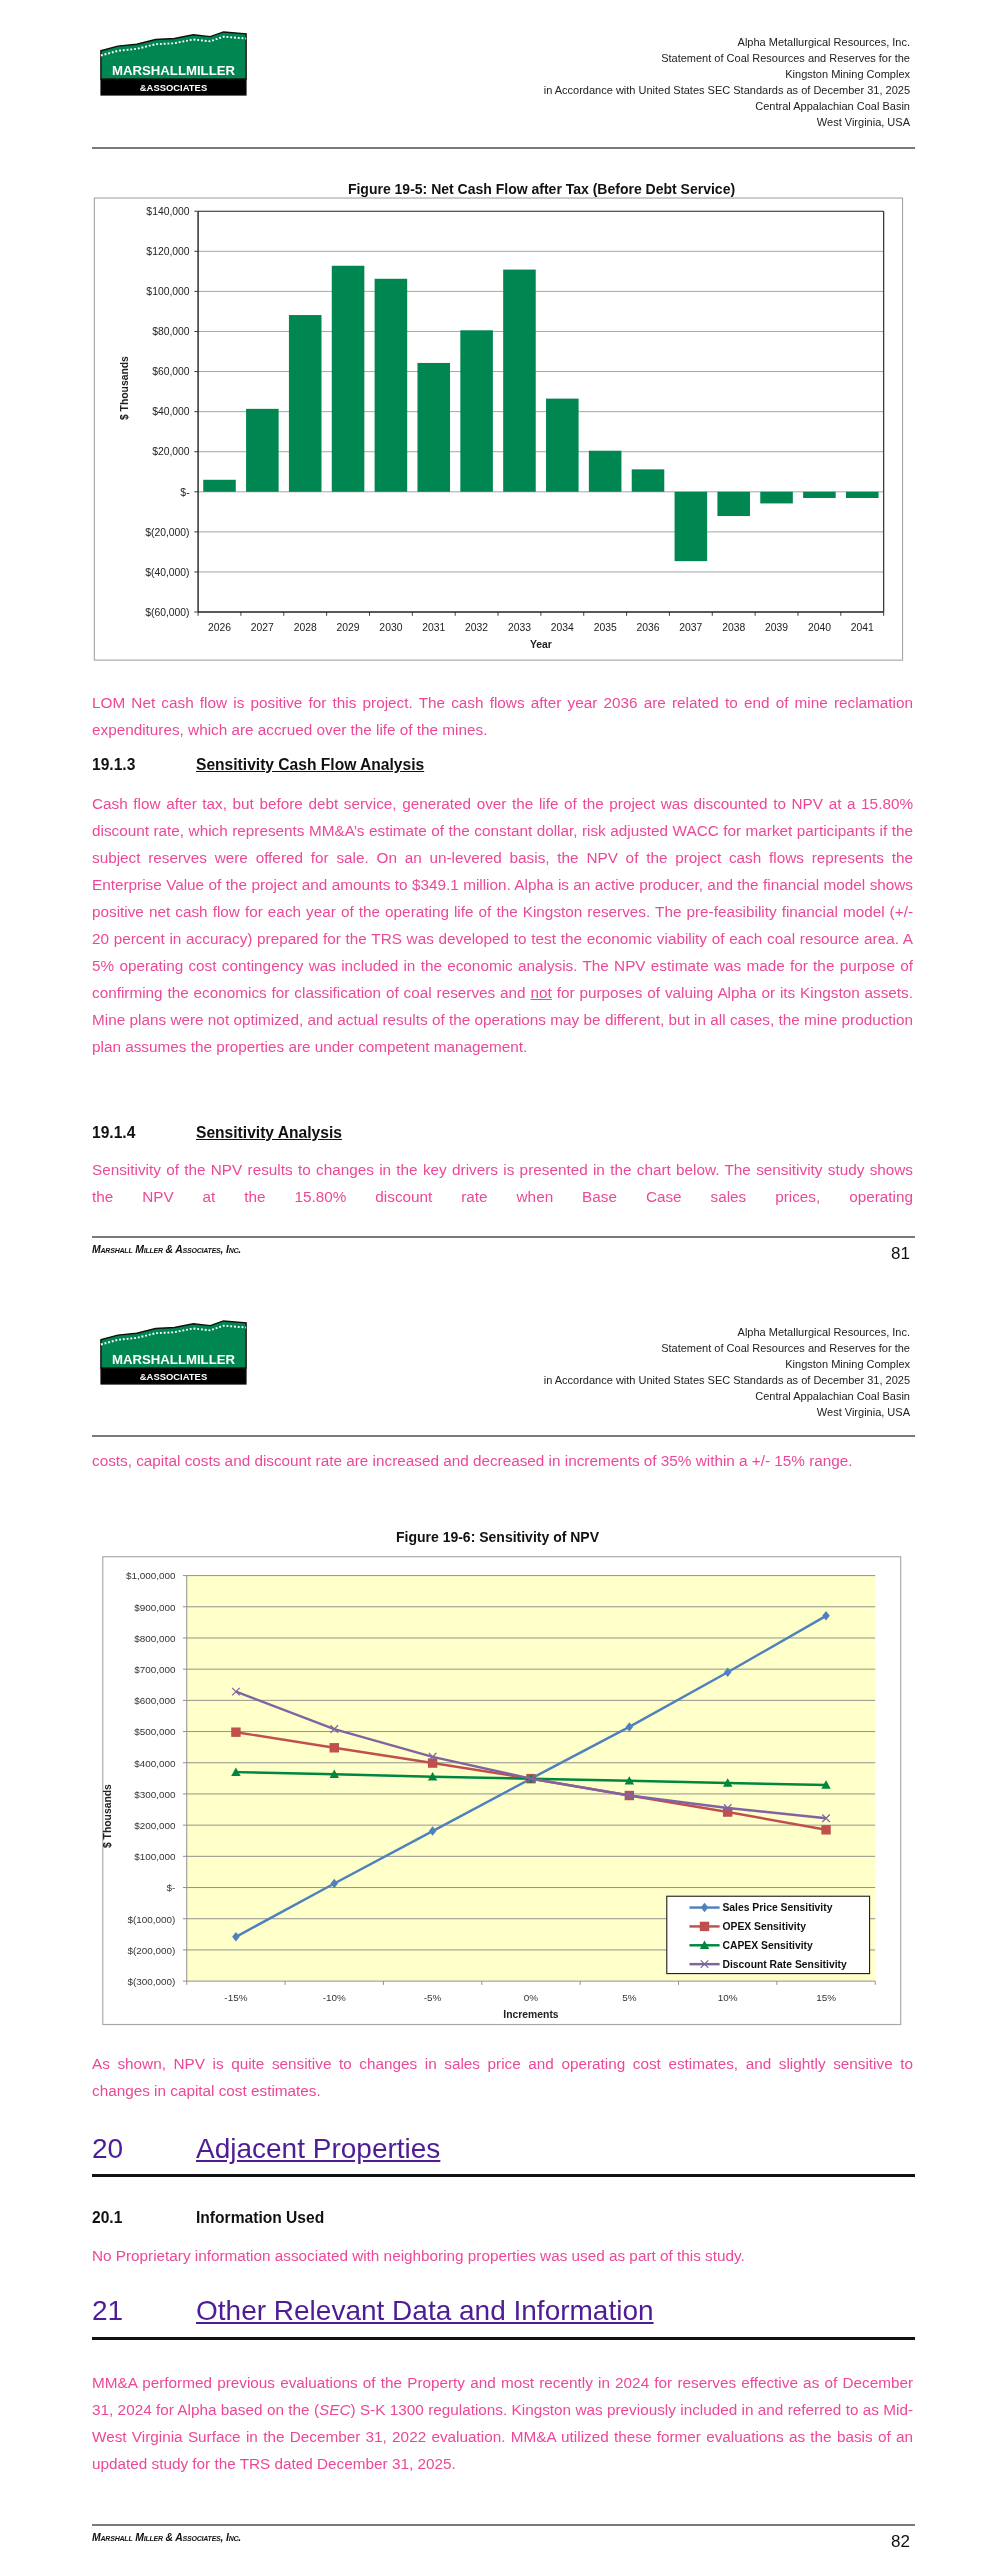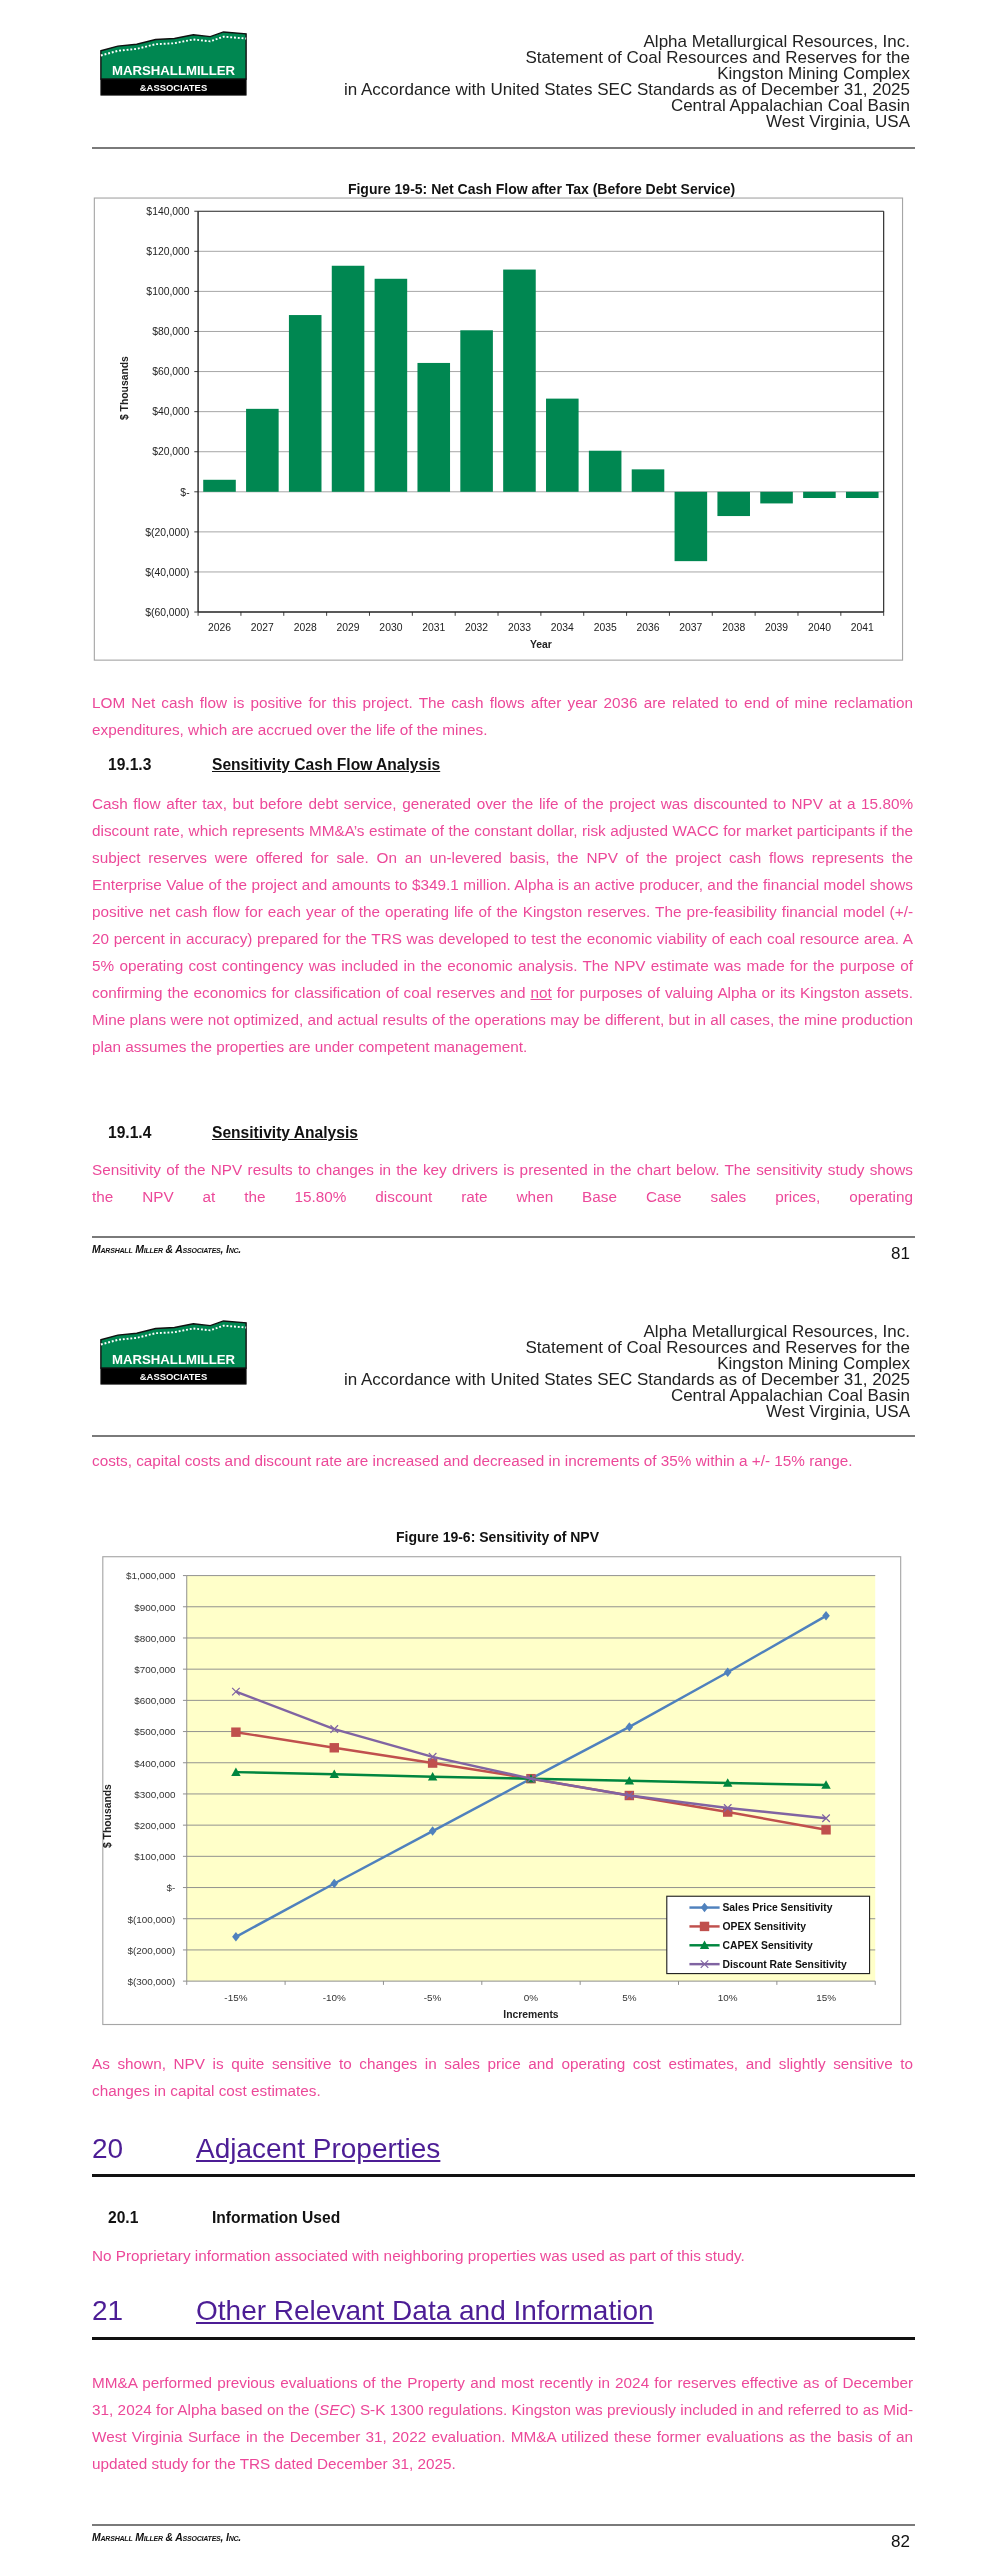--- a/index.html
+++ b/index.html
@@ -1,25 +1,25 @@
 <!DOCTYPE html>
 <html style="font-size:15px"><head>
 <meta charset="utf-8">
 <style>
   html,body{margin:0;padding:0;background:#fff;}
   body{width:995px;height:2576px;position:relative;overflow:hidden;font-family:"Liberation Sans",sans-serif;color:#111;}
   .abs{position:absolute;}
-  .hdr-text{position:absolute;right:85px;text-align:right;font-size:17px;line-height:16px;color:#222;font-family:"Liberation Sans",sans-serif;}
+  .hdr-text{position:absolute;right:85px;text-align:right;font-size:11px;line-height:16px;color:#222;font-family:"Liberation Sans",sans-serif;}
   .rule{position:absolute;left:92px;width:823px;height:1.9px;background:#7a7a7a;}
   .rule-dark{position:absolute;left:92px;width:823px;height:2.8px;background:#111;}
   .logo{position:absolute;width:149px;height:68px;}
   .fig-title{position:absolute;left:0;width:995px;text-align:center;font-weight:bold;font-size:14px;}
   .para{position:absolute;left:92px;width:821px;font-size:15.3px;line-height:27px;text-align:justify;color:#ec4899;}
   .h3{position:absolute;left:92px;font-weight:bold;font-size:15.6px;}
-  .h3 .num{display:inline-block;width:104px;margin-left:16px;}
+  .h3 .num{display:inline-block;width:104px;}
   .h3 .u{text-decoration:underline;}
   .h1{position:absolute;left:92px;font-size:28px;color:#4c1d95;text-decoration:underline;}
   .h1 .num{display:inline-block;width:104px;}
   .footer-left{position:absolute;left:92px;font-style:italic;font-weight:bold;font-size:10.4px;font-variant:small-caps;letter-spacing:-0.2px;}
   .footer-right{position:absolute;right:85px;font-size:17px;}
   svg text{font-family:"Liberation Sans",sans-serif;}
 </style>
 </head>
 <body>
 

